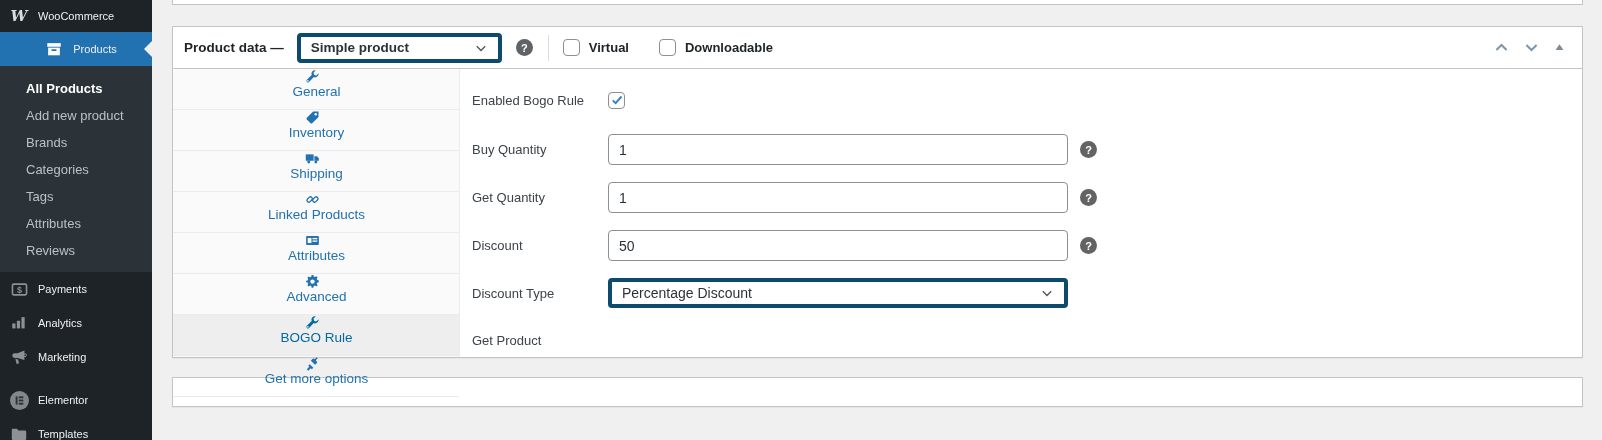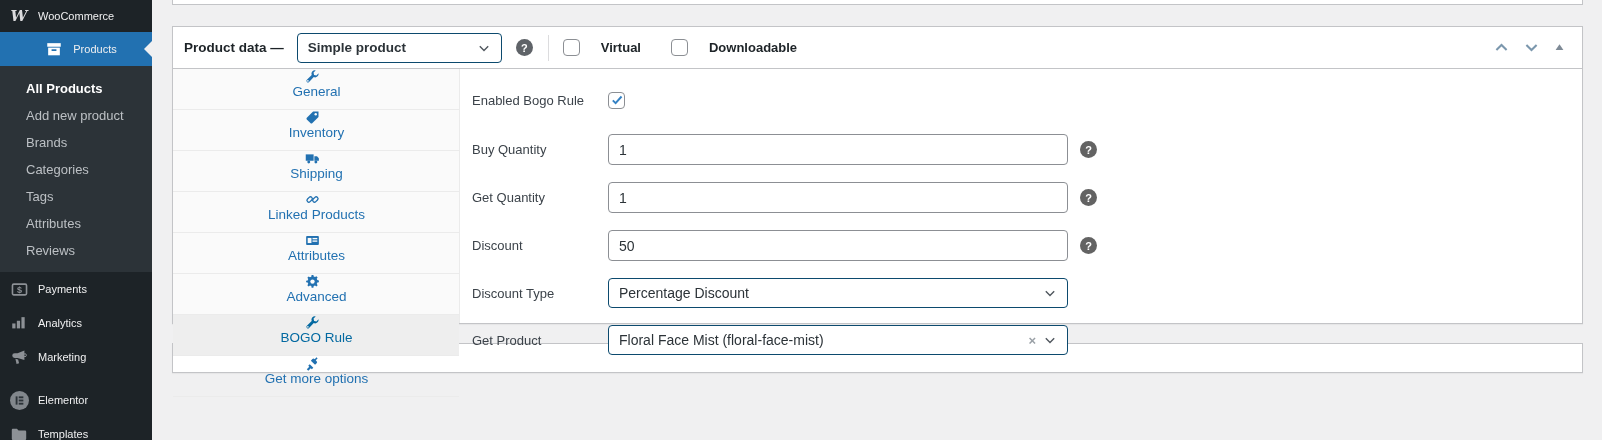--- a/index.html
+++ b/index.html
@@ -37,41 +37,41 @@
   .submenu .sub-item.current { color:#fff; font-weight:bold; }
   .menu-gap { height:9px; }
   .elementor-circle { width:19px; height:19px; border-radius:50%; background:#82878c; display:flex; align-items:center; justify-content:center; }
   
   .main-col { position:absolute; left:172px; top:0; width:1411px; }
   .prev-box-bottom { height:5px; background:#fff; border:1px solid #c3c4c7; border-top:none; }
   .postbox {
     margin-top:21px; background:#fff; border:1px solid #c3c4c7;
     box-shadow:0 1px 1px rgba(0,0,0,.04);
   }
-  .postbox.product-data { height:298px; display:flex; flex-direction:column; }
+  .postbox.product-data { height:332px; display:flex; flex-direction:column; }
   .pd-header {
     display:flex; align-items:center; height:42px; padding:0 10px 0 11px;
     border-bottom:1px solid #c3c4c7; flex:none;
   }
   .pd-title { font-size:13.5px; font-weight:bold; color:#1d2327; white-space:nowrap; }
   .fake-select {
     display:flex; align-items:center; justify-content:space-between;
-    height:30px; background:#fff; border:1px solid #0c4a6e; border-radius:4px;
+    height:30px; background:#fff; border:4px solid #0c4a6e; border-radius:4px;
     padding:0 10px; color:#2c3338; cursor:pointer;
   }
   .pd-header .fake-select { width:205px; margin-left:13px; font-weight:bold; font-size:13.5px; }
   .chev { width:14px; height:14px; flex:none; }
   .helptip {
     width:17px; height:17px; border-radius:50%; background:#5f6368; color:#fff;
     display:inline-flex; align-items:center; justify-content:center;
     font-size:11px; font-weight:bold; flex:none; cursor:pointer;
   }
   .pd-header .helptip { margin-left:14px; }
   .vdivider { width:1px; height:26px; background:#dcdcde; margin:0 14px 0 15px; }
-  .cb-wrap { display:flex; align-items:center; margin-right:30px; cursor:pointer;gap:12px; }
+  .cb-wrap { display:flex; align-items:center; margin-right:30px; cursor:pointer; }
   .cb-box {
     width:17px; height:17px; border:1px solid #8c8f94; border-radius:4px; background:#fff;
     display:inline-flex; align-items:center; justify-content:center; flex:none;
   }
   .cb-label { margin-left:9px; font-weight:bold; font-size:13px; color:#1d2327; }
   .pd-header-right { margin-left:auto; display:flex; align-items:center; gap:13px; padding-right:6px; }
   .order-btn, .toggle-btn { cursor:pointer; display:flex; align-items:center; }
   
   .pd-body { display:flex; flex:1; min-height:0; }
   .wc-tabs {
@@ -347,28 +347,19 @@
           <div class="fake-select">
             <span>Percentage Discount</span>
             <svg class="chev" viewBox="0 0 20 20" fill="none" stroke="#50575e" stroke-width="2">
                 <path d="M4 7.5l6 6 6-6"></path>
               </svg>
           </div>
         </div>
 
         <div class="form-row">
           <span class="flabel">Get Product</span>
-          <div class="fake-select">
-            <span>Floral Face Mist (floral-face-mist)</span>
-            <span class="s2-right">
-              <span class="s2-clear">×</span>
-              <svg class="chev" viewBox="0 0 20 20" fill="none" stroke="#50575e" stroke-width="2">
-                  <path d="M4 7.5l6 6 6-6"></path>
-                </svg>
-            </span>
-          </div>
         </div>
       </div>
     </div>
   </div>
 
   <div class="postbox next-box"></div>
 </div>
 
 </body></html>

